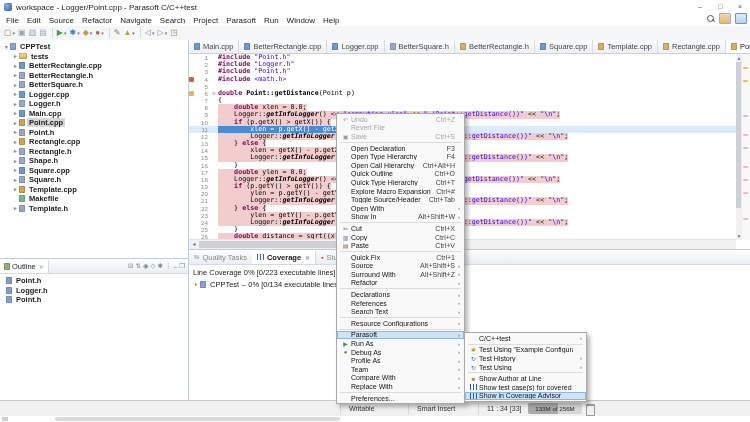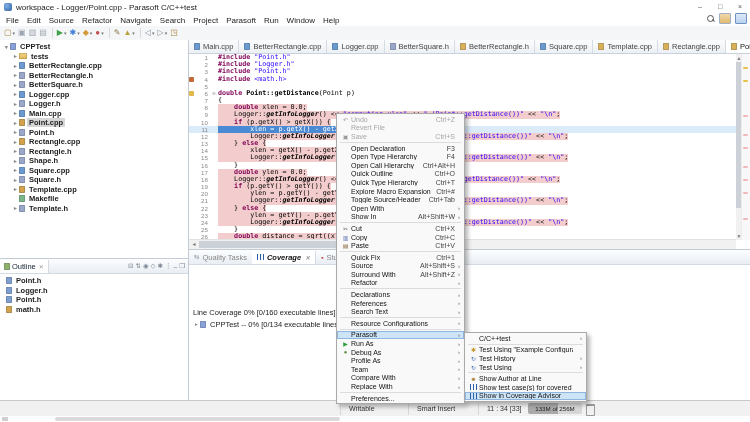--- a/index.html
+++ b/index.html
@@ -63,23 +63,23 @@
   .p{color:#000;}
   .vsb{position:absolute;top:8px;right:8px;width:6px;bottom:9px;background:#f1f1f1;}
   .vsb .thumb{position:absolute;left:0;right:0;top:0;height:82%;background:#ccd1d7;}
   .sbarrow{position:absolute;right:8px;width:6px;height:8px;font-size:5px;color:#777;text-align:center;line-height:8px;background:#f1f1f1;}
   .ovr{position:absolute;top:0;right:0;width:8px;bottom:9px;background:#f8f8f8;border-left:1px solid #ececec;}
   .ovr span{position:absolute;left:1px;width:5px;height:2px;border-radius:1px;}
   .hsb{position:absolute;left:0;right:14px;bottom:0;height:9px;background:#f1f1f1;border-top:1px solid #e2e2e2;}
   .hsb .harrow{position:absolute;left:1px;top:0;width:8px;height:9px;font-size:6px;color:#777;line-height:9px;text-align:center;}
   .hsb .thumb{position:absolute;left:10px;width:200px;top:1px;bottom:1px;background:#ccd1d7;}
   
-  .bottom{height:143px;border-top:1px solid #c3ccd5;background:#fff;display:flex;flex-direction:column;gap:40px;}
+  .bottom{height:143px;border-top:1px solid #c3ccd5;background:#fff;display:flex;flex-direction:column;}
   .btab{height:13px;display:flex;align-items:center;gap:3px;padding:0 5px;color:#888;}
-  .btab.active{background:#fff;border-right:1px solid #d3dae2;color:#111;font-weight:bold;font-style:italic;}
+  .btab.active{background:#fff;border-right:1px solid #d3dae2;color:#111;font-weight:bold;}
   .bars{display:inline-block;width:7px;height:6px;background:repeating-linear-gradient(90deg,#2d5fa8 0 1.5px,transparent 1.5px 3px);}
   .bcontent{padding:3px 4px;font-size:7.5px;}
   .covrow{display:flex;align-items:center;height:10px;margin-top:2px;}
   
   .cmenu{position:absolute;left:336px;top:113px;width:127px;background:#f9f9f9;border:1px solid #a9a9a9;box-shadow:3px 3px 4px rgba(0,0,0,.28);z-index:40;padding:1px 0;font-size:7px;}
   .smenu{position:absolute;left:464px;top:332px;width:121px;background:#f9f9f9;border:1px solid #a9a9a9;box-shadow:3px 3px 4px rgba(0,0,0,.28);z-index:45;padding:1px 0;font-size:7px;}
   .mrow{height:8.6px;display:flex;align-items:center;padding:0 4px 0 3px;}
   .mic{width:11px;font-size:6px;text-align:center;flex:none;}
   .mic.ic-bars{width:7px;height:6px;margin:0 2px;background:repeating-linear-gradient(90deg,#2d5fa8 0 1.5px,transparent 1.5px 3px);}
   .mlb{flex:1;white-space:nowrap;overflow:hidden;color:#111;}
@@ -304,24 +304,20 @@
               <span class="ficon" style="background: rgb(127, 159, 208);"></span>
               <span class="tlabel">Point.h</span>
             </div>
             <div class="trow" style="padding-left: 6px;">
               <span class="ficon" style="background: rgb(127, 159, 208);"></span>
               <span class="tlabel">Logger.h</span>
             </div>
             <div class="trow" style="padding-left: 6px;">
               <span class="ficon" style="background: rgb(127, 159, 208);"></span>
               <span class="tlabel">Point.h</span>
-            </div>
-            <div class="trow" style="padding-left: 6px;">
-              <span class="ficon" style="background: rgb(210, 162, 76);"></span>
-              <span class="tlabel">math.h</span>
             </div>
           </div>
       </div>
     </div>
 
     <div class="rightcol">
       <div class="etabs" id="etabs">
           <span class="etab">
             <span class="ficon" style="background: rgb(106, 154, 208);"></span>
             <span>Main.cpp</span>
@@ -423,21 +419,21 @@
             <span class="btab">
               <span style="color: rgb(192, 48, 48); font-size: 6.5px;">▪</span>
               <span>Stubs</span>
             </span>
             <span class="btab">
               <span style="color: rgb(91, 132, 196); font-size: 6.5px;">▣</span>
               <span>Console</span>
             </span>
           </div>
         <div class="bcontent">
-          <div>Line Coverage 0% [0/160 executable lines]</div>
+          <div>Line Coverage 0% [0/223 executable lines]</div>
           <div class="covrow">
             <span class="tcaret">▸</span>
             <span class="ficon" id="covrow-icon" style="background: rgb(138, 160, 216);"></span>
             <span class="tlabel">CPPTest -- 0% [0/134 executable lines]</span>
           </div>
         </div>
       </div>
     </div>
   </div>
 

